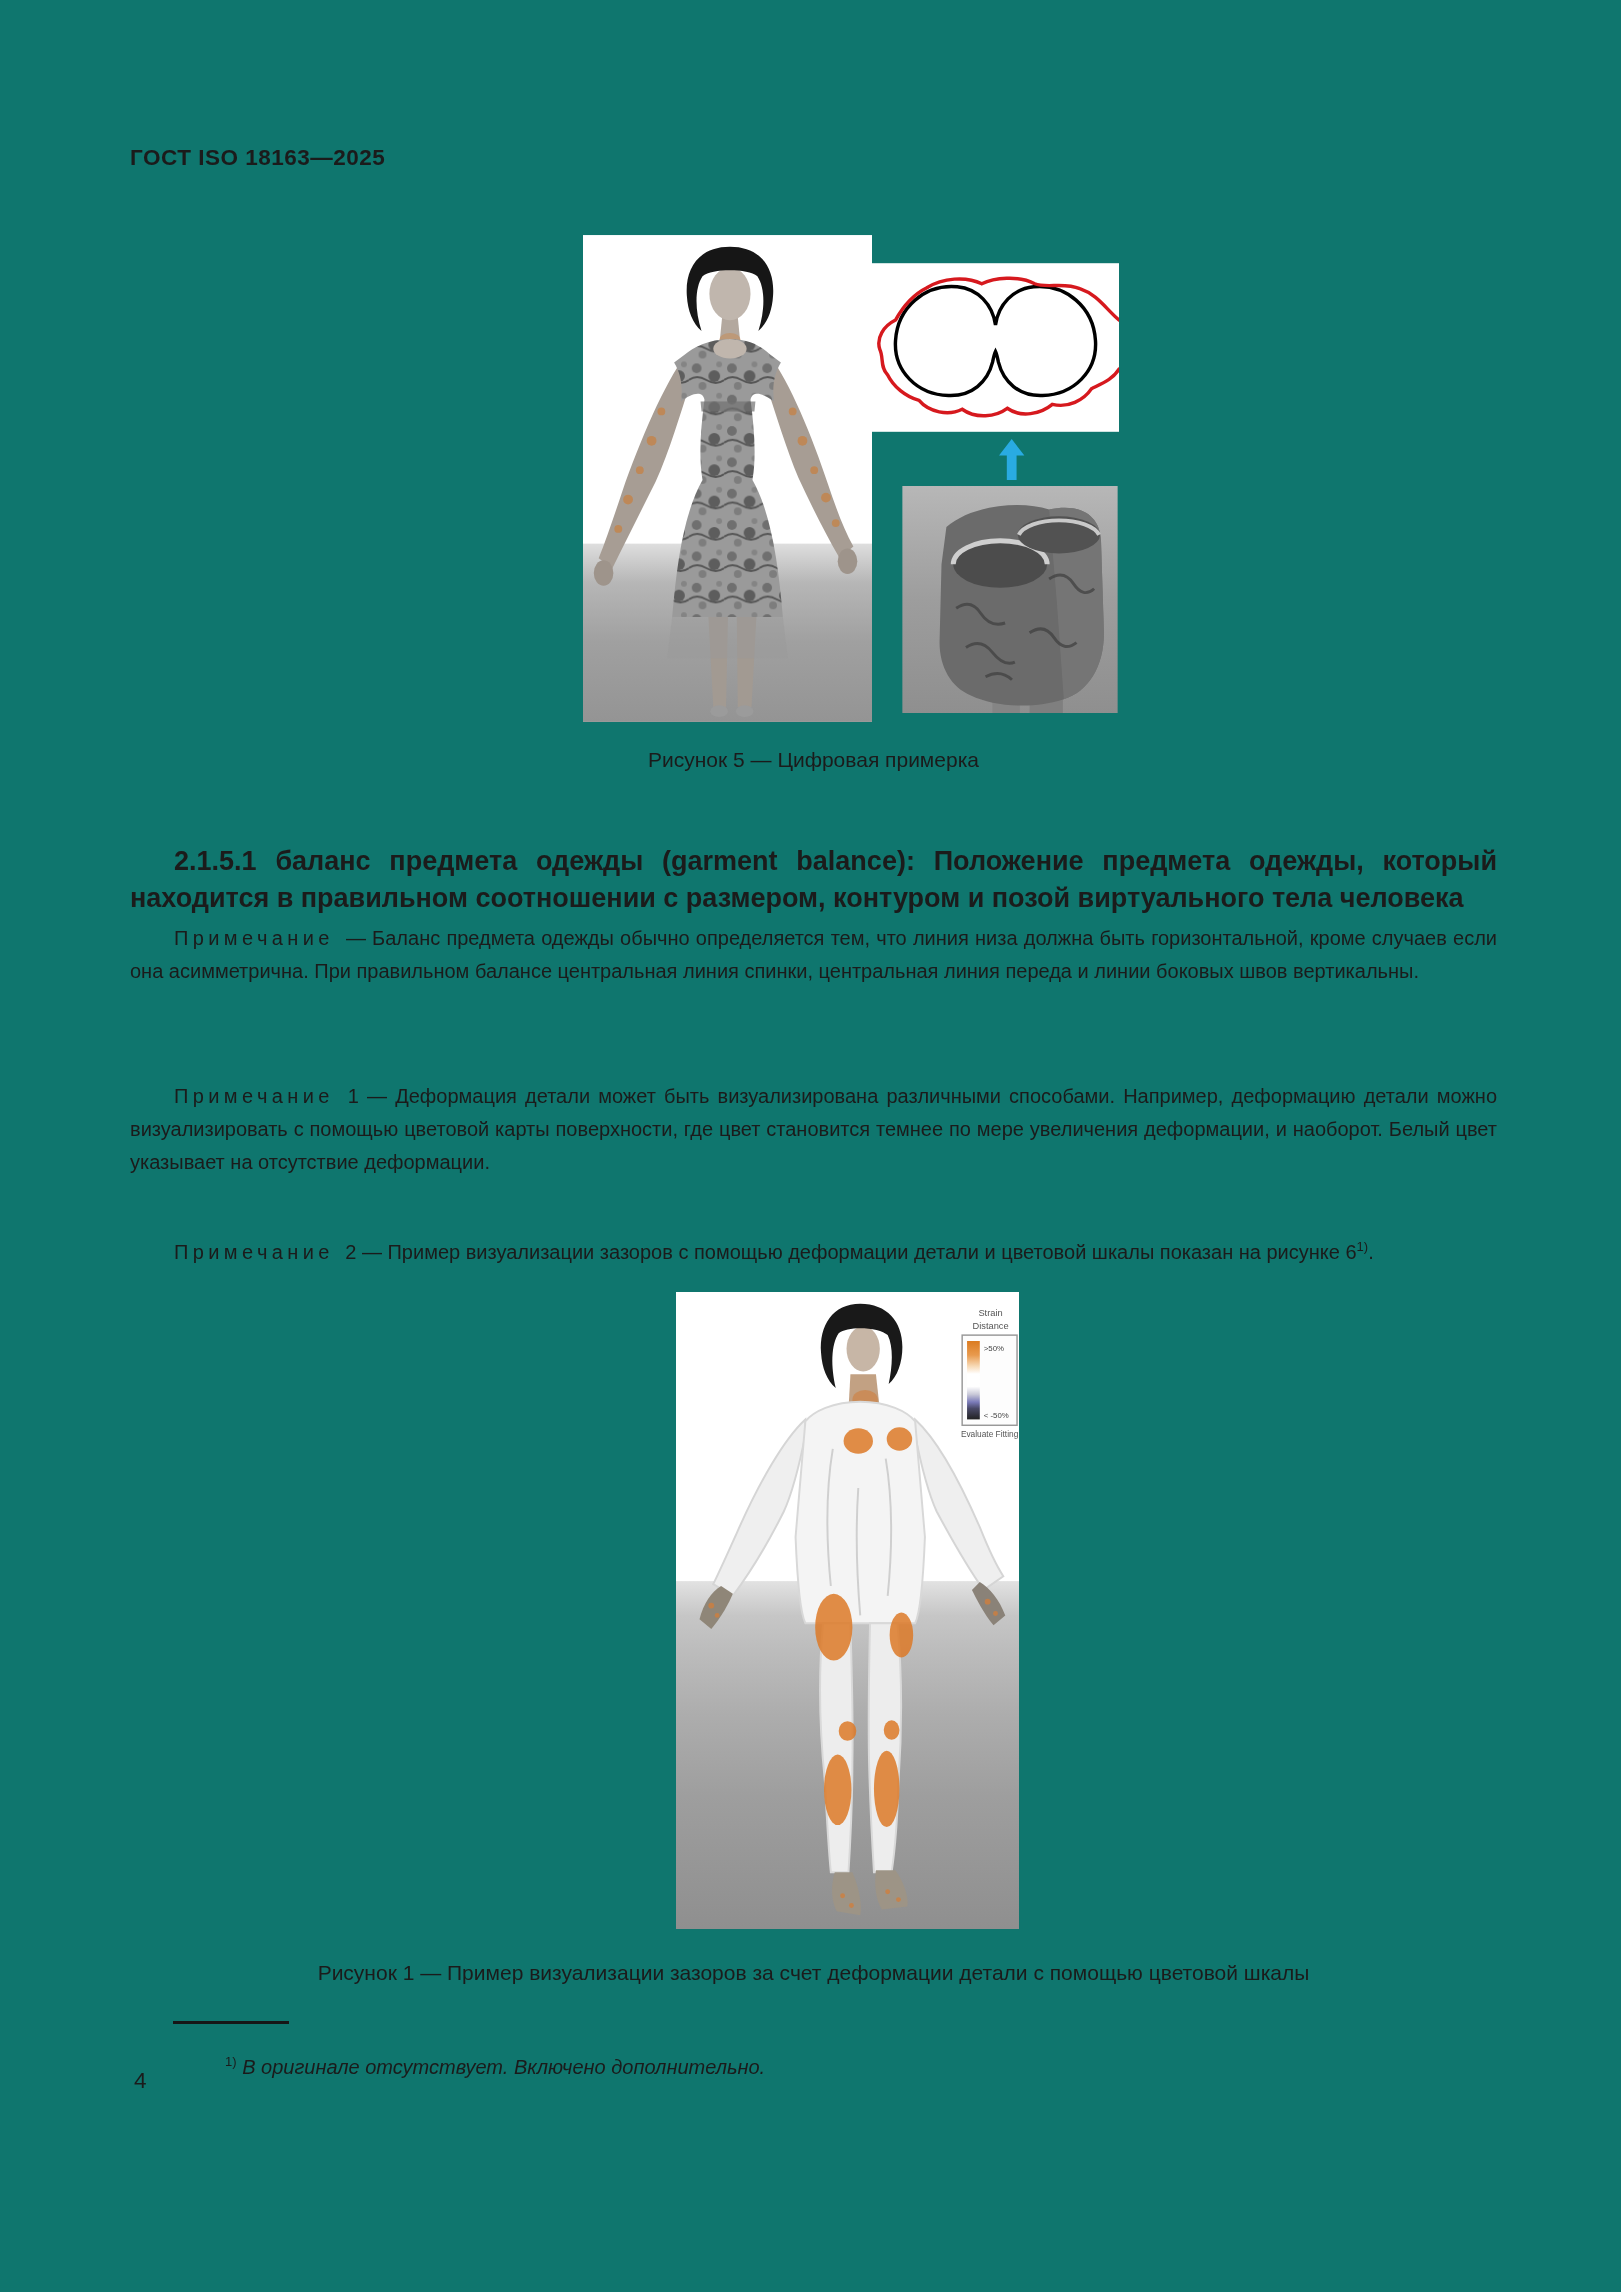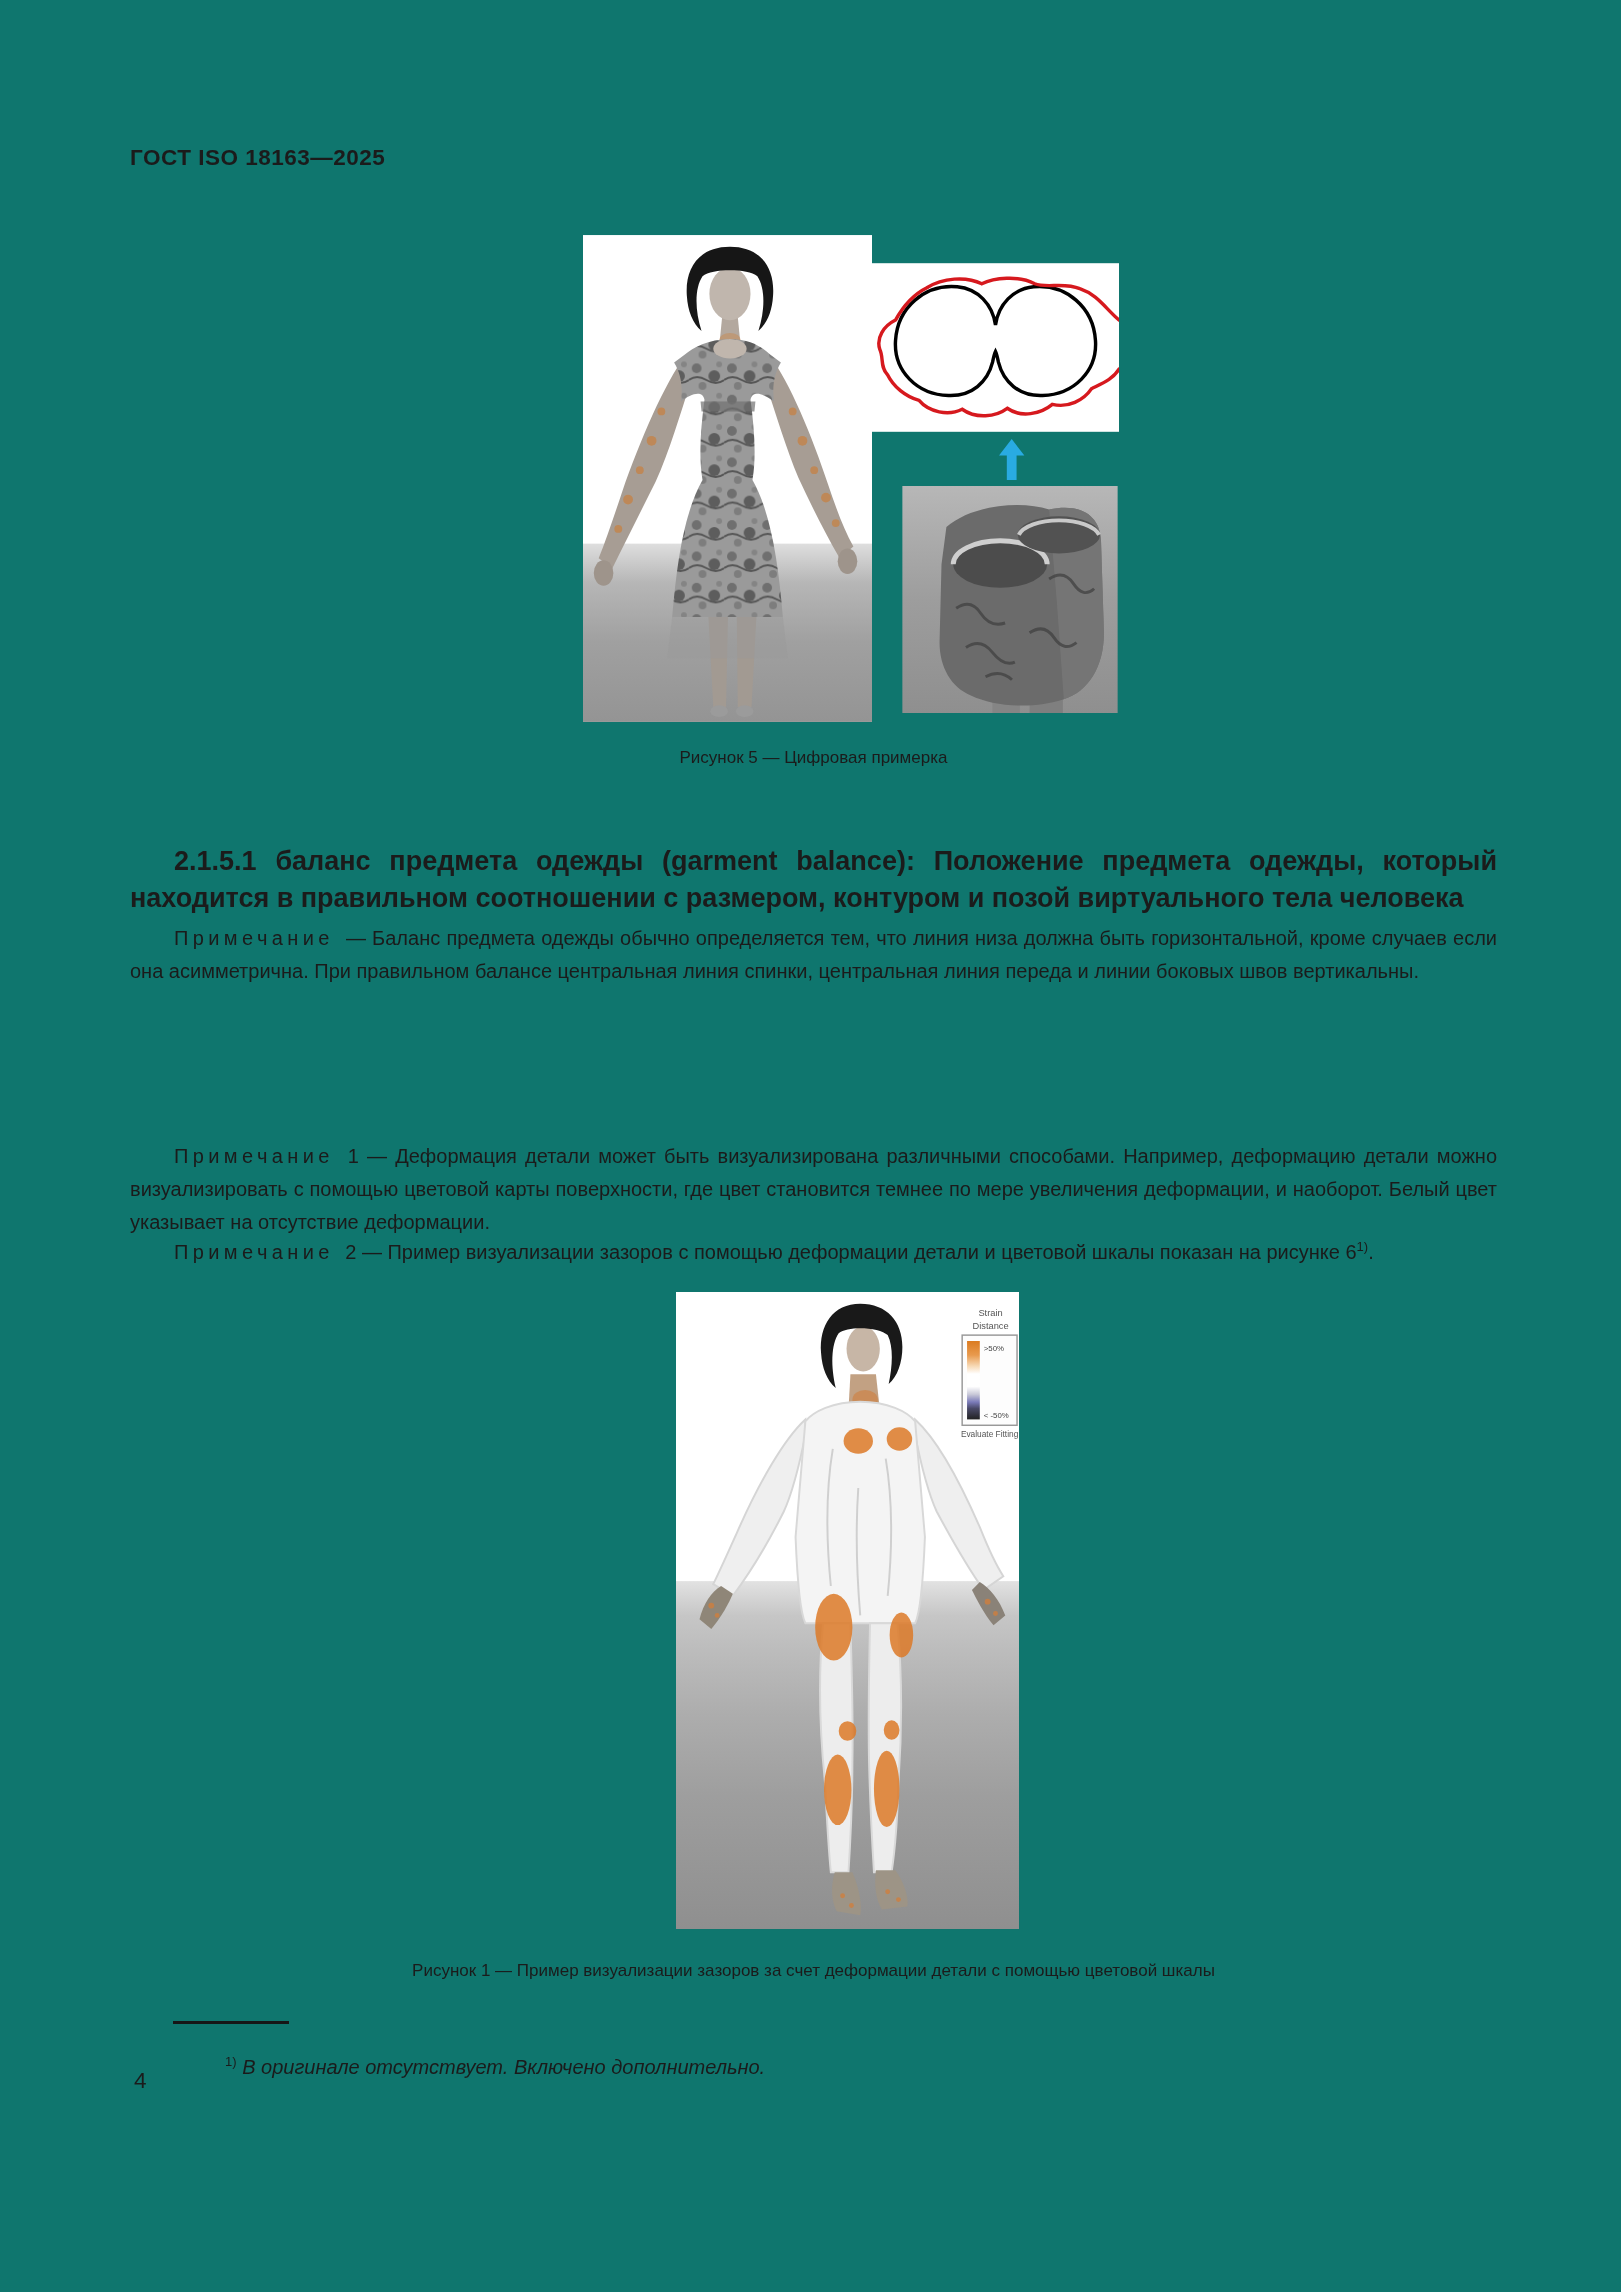--- a/index.html
+++ b/index.html
@@ -15,21 +15,21 @@
   .abs { position:absolute; }
   .txt {
     position:absolute; left:130px; width:1367px;
     text-align:justify;
   }
   .para { font-size:27px; line-height:37px; text-indent:44px;font-weight:bold; }
   .note { font-size:20px; line-height:33px; text-indent:44px; }
   .note-label { letter-spacing:0.22em; margin-right:5.9px; }
   .caption {
     position:absolute; left:130px; width:1367px; text-align:center;
-    font-size:17px;
+    font-size:21px;
   }
   sup { font-size:0.65em; vertical-align:super; line-height:0; font-style:normal; }
   .footnote-rule { position:absolute; left:173px; top:2021px; width:116px; height:2.9px; background:#161616; }
   .footnote {
     position:absolute; left:130px; top:2033px; width:1367px;
     font-size:20px; line-height:29px; text-indent:95px;
   }
   .footnote i { font-style:italic; }
   .page-number { position:absolute; left:134px; top:2068px; font-size:22.5px; }
   svg { display:block; }
@@ -151,21 +151,21 @@
     <span>(garment balance): Положение предмета одежды, который находится в правильном соотношении с размером, контуром и позой виртуального тела человека</span>
   </p>
 
   <p class="txt note" style="top:902px;">
     <span class="note-label">Примечание</span>
     <span>—</span>
     <span>Баланс предмета одежды обычно определяется тем, что линия низа должна быть горизонтальной, кроме случаев если она асимметрична. При правильном балансе центральная линия спинки, центральная линия переда и линии боковых швов вертикальны.</span>
   </p>
 
 
-  <p class="txt note" style="top:1120px;">
+  <p class="txt note" style="top:1060px;">
     <span class="note-label">Примечание</span>
     <span>1</span>
     <span>—</span>
     <span>Деформация детали может быть визуализирована различными способами. Например, деформацию детали можно визуализировать с помощью цветовой карты поверхности, где цвет становится темнее по мере увеличения деформации, и наоборот. Белый цвет указывает на отсутствие деформации.</span>
   </p>
 
   <p class="txt note" style="top:1216px;">
     <span class="note-label">Примечание</span>
     <span>2</span>
     <span>—</span>

